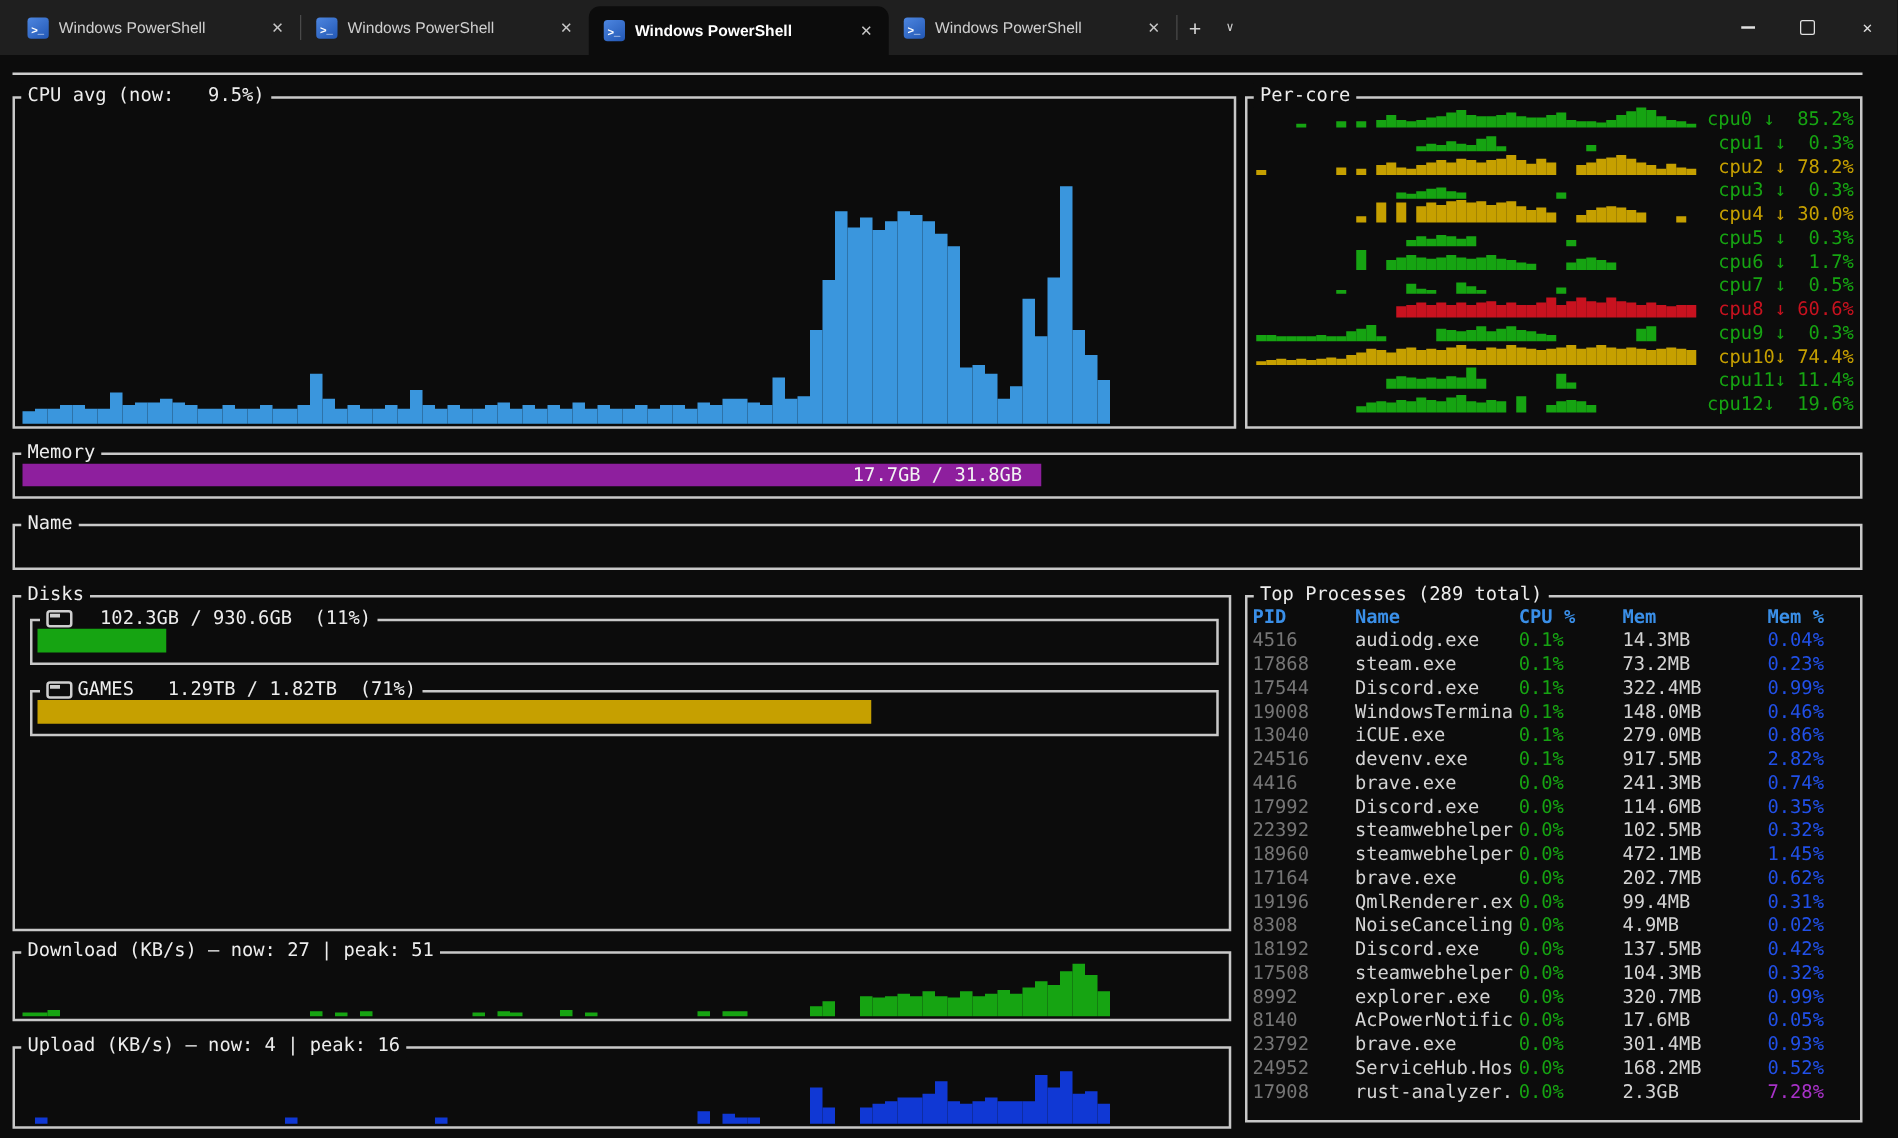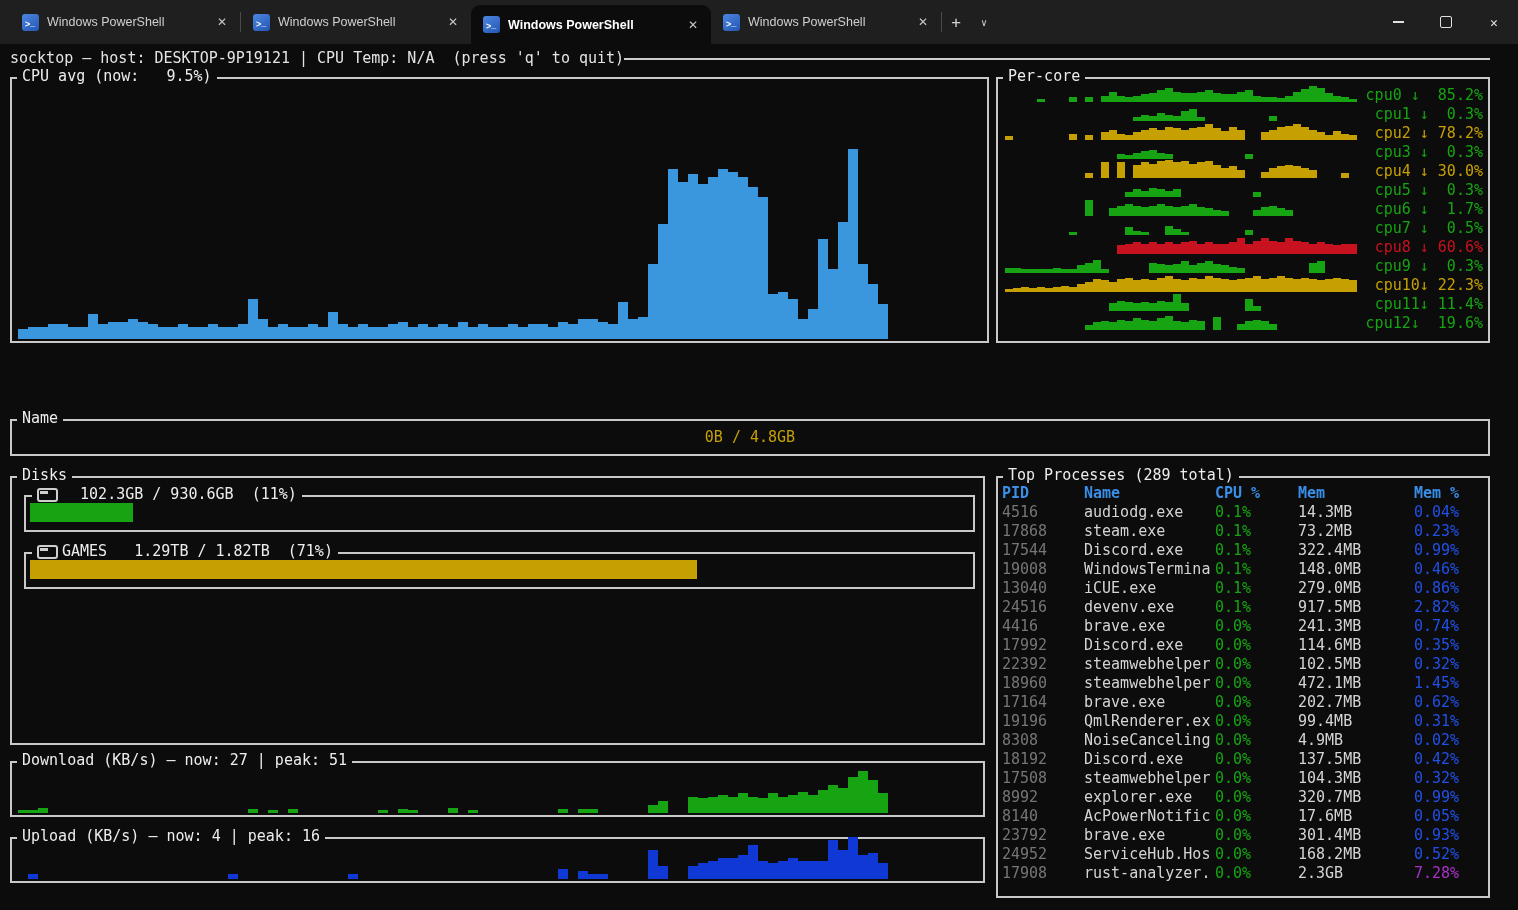--- a/index.html
+++ b/index.html
@@ -112,21 +112,20 @@
       </div>
     <div class="winbtn close">
         <span>✕</span>
       </div>
   </div>
 </div>
 
 <div class="terminal">
 
   <div class="apphead">
-    <span>socktop — host: DESKTOP-9P19121 | CPU Temp: N/A  (press 'q' to quit)</span>
     <span class="rule"></span>
   </div>
 
   <div class="panel" style="left:10px;top:33px;width:979px;height:266px;">
     <span class="ptitle">CPU avg (now:   9.5%)</span>
     <div class="bars" id="cpu-bars">
         <span style="width: 10px; height: 10px; background: rgb(58, 150, 221);"></span>
         <span style="width: 10px; height: 12.5px; background: rgb(58, 150, 221);"></span>
         <span style="width: 10px; height: 12.5px; background: rgb(58, 150, 221);"></span>
         <span style="width: 10px; height: 15px; background: rgb(58, 150, 221);"></span>
@@ -759,21 +758,21 @@
             <span style="height: 14.3px; background: rgb(198, 160, 0);"></span>
             <span style="height: 13px; background: rgb(198, 160, 0);"></span>
             <span style="height: 14.3px; background: rgb(198, 160, 0);"></span>
             <span style="height: 13px; background: rgb(198, 160, 0);"></span>
             <span style="height: 11.7px; background: rgb(198, 160, 0);"></span>
             <span style="height: 13px; background: rgb(198, 160, 0);"></span>
             <span style="height: 14.3px; background: rgb(198, 160, 0);"></span>
             <span style="height: 13px; background: rgb(198, 160, 0);"></span>
             <span style="height: 11.7px; background: rgb(198, 160, 0);"></span>
           </div>
-          <span class="corelabel" style="color: rgb(198, 160, 0);">cpu10↓ 22.3%</span>
+          <span class="corelabel" style="color: rgb(198, 160, 0);">cpu10↓ 74.4%</span>
         </div>
         <div class="corerow">
           <div class="spark">
             <span style="height: 0px; background: rgb(22, 164, 18);"></span>
             <span style="height: 0px; background: rgb(22, 164, 18);"></span>
             <span style="height: 0px; background: rgb(22, 164, 18);"></span>
             <span style="height: 0px; background: rgb(22, 164, 18);"></span>
             <span style="height: 0px; background: rgb(22, 164, 18);"></span>
             <span style="height: 0px; background: rgb(22, 164, 18);"></span>
             <span style="height: 0px; background: rgb(22, 164, 18);"></span>
@@ -862,24 +861,30 @@
             <span style="height: 0px; background: rgb(22, 164, 18);"></span>
             <span style="height: 0px; background: rgb(22, 164, 18);"></span>
             <span style="height: 0px; background: rgb(22, 164, 18);"></span>
             <span style="height: 0px; background: rgb(22, 164, 18);"></span>
           </div>
           <span class="corelabel" style="color: rgb(22, 164, 18);">cpu12↓  19.6%</span>
         </div>
       </div>
   </div>
 
+  <div class="panel" style="left:10px;top:318px;width:1480px;height:37px;">
+    <span class="ptitle">Memory</span>
+    <div class="gtrack">
+        <div class="gfill" id="mem-fill" style="width: 55.7%; background: rgb(142, 31, 158);"></div>
+      </div>
+    <div class="glabel" id="mem-label" style="color: rgb(242, 242, 242);">17.7GB / 31.8GB</div>
+  </div>
 
   <div class="panel" style="left:10px;top:375px;width:1480px;height:37px;">
     <span class="ptitle">Name</span>
-    <div class="glabel" id="swap-label" style="color: rgb(198, 160, 0);">0B / 4.8GB</div>
   </div>
 
   <div class="panel" style="left:10px;top:432px;width:975px;height:269px;">
     <span class="ptitle">Disks</span>
 
     <div class="diskbox" style="top:17px;">
       <div class="disktitle">
         <span class="diskicon"><i></i></span>
         <span>  102.3GB / 930.6GB  (11%)</span>
       </div>
@@ -1005,21 +1010,21 @@
         <span style="width: 10px; height: 0px; background: rgb(22, 164, 18);"></span>
         <span style="width: 10px; height: 0px; background: rgb(22, 164, 18);"></span>
         <span style="width: 10px; height: 0px; background: rgb(22, 164, 18);"></span>
         <span style="width: 10px; height: 0px; background: rgb(22, 164, 18);"></span>
         <span style="width: 10px; height: 0px; background: rgb(22, 164, 18);"></span>
         <span style="width: 10px; height: 0px; background: rgb(22, 164, 18);"></span>
         <span style="width: 10px; height: 0px; background: rgb(22, 164, 18);"></span>
       </div>
   </div>
 
-  <div class="panel" style="left:10px;top:793px;width:975px;height:46px;">
+  <div class="panel" style="left:10px;top:793px;width:975px;height:66px;">
     <span class="ptitle">Upload (KB/s) — now: 4 | peak: 16</span>
     <div class="bars" id="ul-bars">
         <span style="width: 10px; height: 0px; background: rgb(16, 56, 212);"></span>
         <span style="width: 10px; height: 5.25px; background: rgb(16, 56, 212);"></span>
         <span style="width: 10px; height: 0px; background: rgb(16, 56, 212);"></span>
         <span style="width: 10px; height: 0px; background: rgb(16, 56, 212);"></span>
         <span style="width: 10px; height: 0px; background: rgb(16, 56, 212);"></span>
         <span style="width: 10px; height: 0px; background: rgb(16, 56, 212);"></span>
         <span style="width: 10px; height: 0px; background: rgb(16, 56, 212);"></span>
         <span style="width: 10px; height: 0px; background: rgb(16, 56, 212);"></span>

